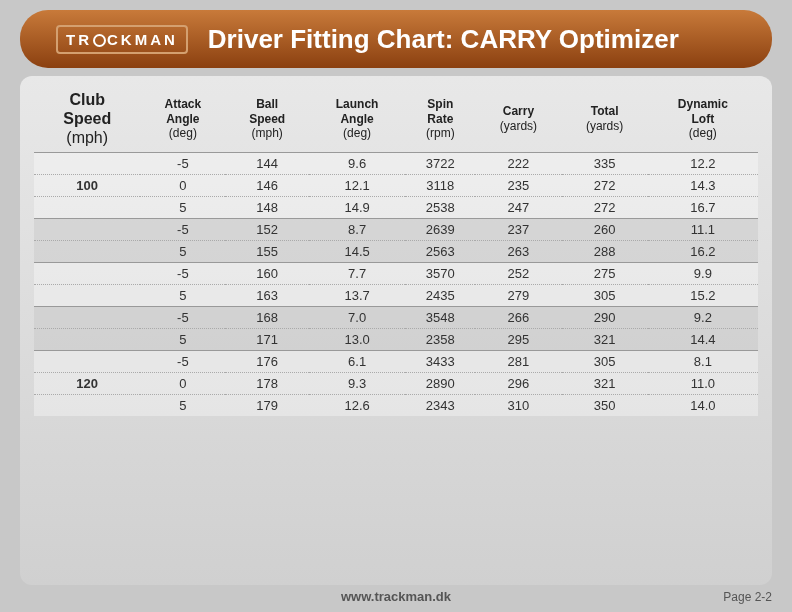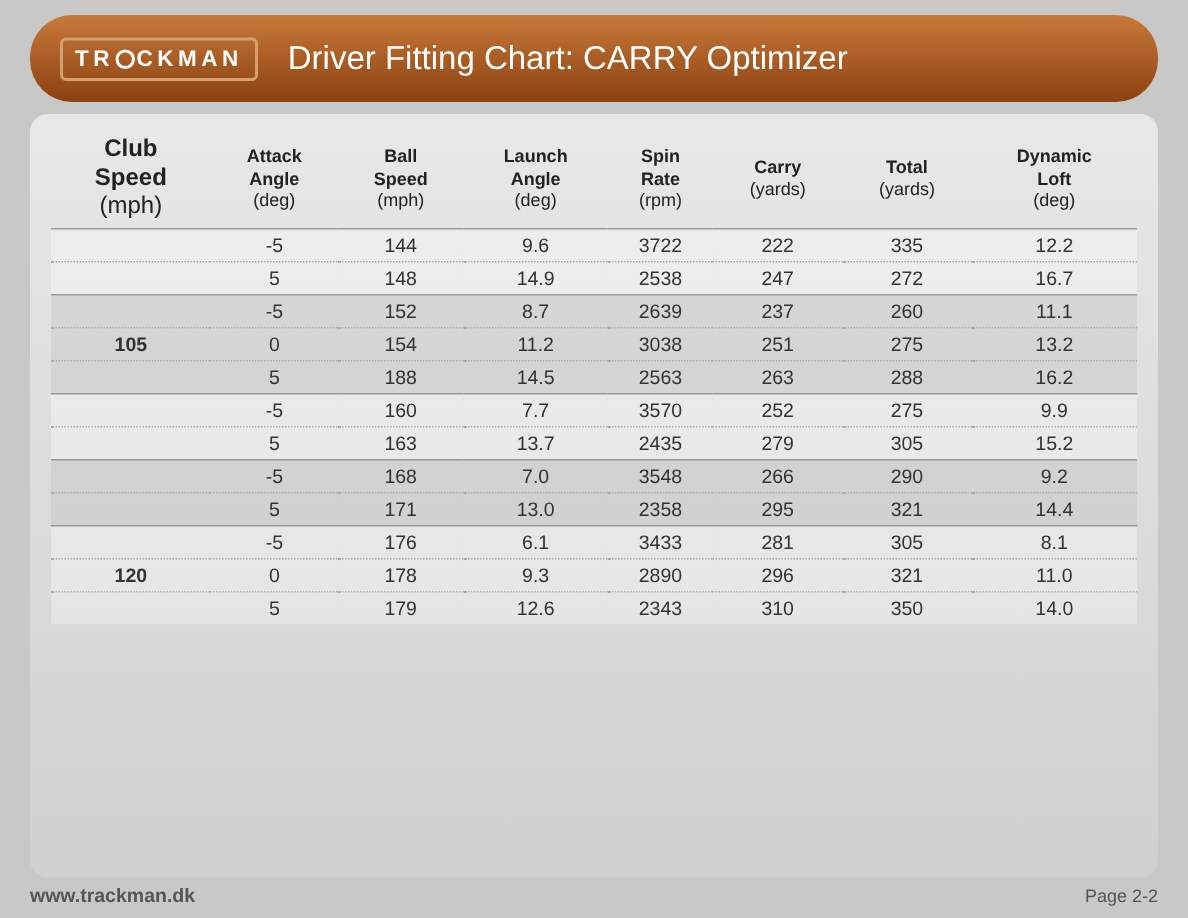--- a/index.html
+++ b/index.html
@@ -33,42 +33,43 @@
       align-items: center;
       padding: 8px 20px;
       margin-bottom: 8px;
       height: 58px;
     }
 
     .logo-area {
       display: flex;
       align-items: flex-end;
       margin-right: 20px;
+      margin-left: 16px;
     }
 
     .logo-border {
       border: 2px solid #d4a070;
       border-radius: 4px;
       padding: 4px 8px;
       display: flex;
       align-items: center;
     }
 
     .logo-text {
       color: white;
       font-size: 15px;
       font-weight: bold;
       letter-spacing: 3px;
       text-transform: uppercase;
     }
 
     .header-title {
       color: white;
-      font-size: 22px;
-      font-weight: normal;
+      font-size: 26px;
+      font-weight: bold;
     }
 
     
     .table-card {
       background: linear-gradient(to bottom, #e8e8e8, #d0d0d0);
       border-radius: 12px;
       padding: 12px 14px 8px 14px;
       flex: 1;
     }
 
@@ -122,21 +123,21 @@
       color: #222;
     }
 
     
     .group-light td { background: rgba(255,255,255,0.35); }
     .group-dark td { background: rgba(180,180,180,0.25); }
 
     
     .footer {
       display: flex;
-      justify-content: flex-start;
+      justify-content: center;
       align-items: center;
       padding-top: 4px;
       position: relative;
     }
 
     .footer-url {
       color: #555;
       font-size: 13px;
       font-weight: bold;
     }
@@ -183,54 +184,54 @@
       <tr class="group-row group-light">
             <td></td>
             <td>-5</td>
             <td>144</td>
             <td>9.6</td>
             <td>3722</td>
             <td>222</td>
             <td>335</td>
             <td>12.2</td>
           </tr>
+          <tr class="group-row group-light">
+            <td class="club-speed-cell">100</td>
+            <td>0</td>
+            <td>146</td>
+            <td>12.1</td>
+            <td>3118</td>
+            <td>235</td>
+            <td>272</td>
+            <td>14.3</td>
+          </tr>
           <tr class="group-row group-light group-divider">
             <td></td>
             <td>5</td>
             <td>148</td>
             <td>14.9</td>
             <td>2538</td>
             <td>247</td>
             <td>272</td>
             <td>16.7</td>
           </tr>
           <tr class="group-row group-dark">
             <td></td>
             <td>-5</td>
             <td>152</td>
             <td>8.7</td>
             <td>2639</td>
             <td>237</td>
             <td>260</td>
             <td>11.1</td>
           </tr>
-          <tr class="group-row group-dark">
-            <td class="club-speed-cell">105</td>
-            <td>0</td>
-            <td>154</td>
-            <td>11.2</td>
-            <td>3038</td>
-            <td>251</td>
-            <td>275</td>
-            <td>13.2</td>
-          </tr>
           <tr class="group-row group-dark group-divider">
             <td></td>
             <td>5</td>
-            <td>188</td>
+            <td>155</td>
             <td>14.5</td>
             <td>2563</td>
             <td>263</td>
             <td>288</td>
             <td>16.2</td>
           </tr>
           <tr class="group-row group-light">
             <td></td>
             <td>-5</td>
             <td>160</td>

